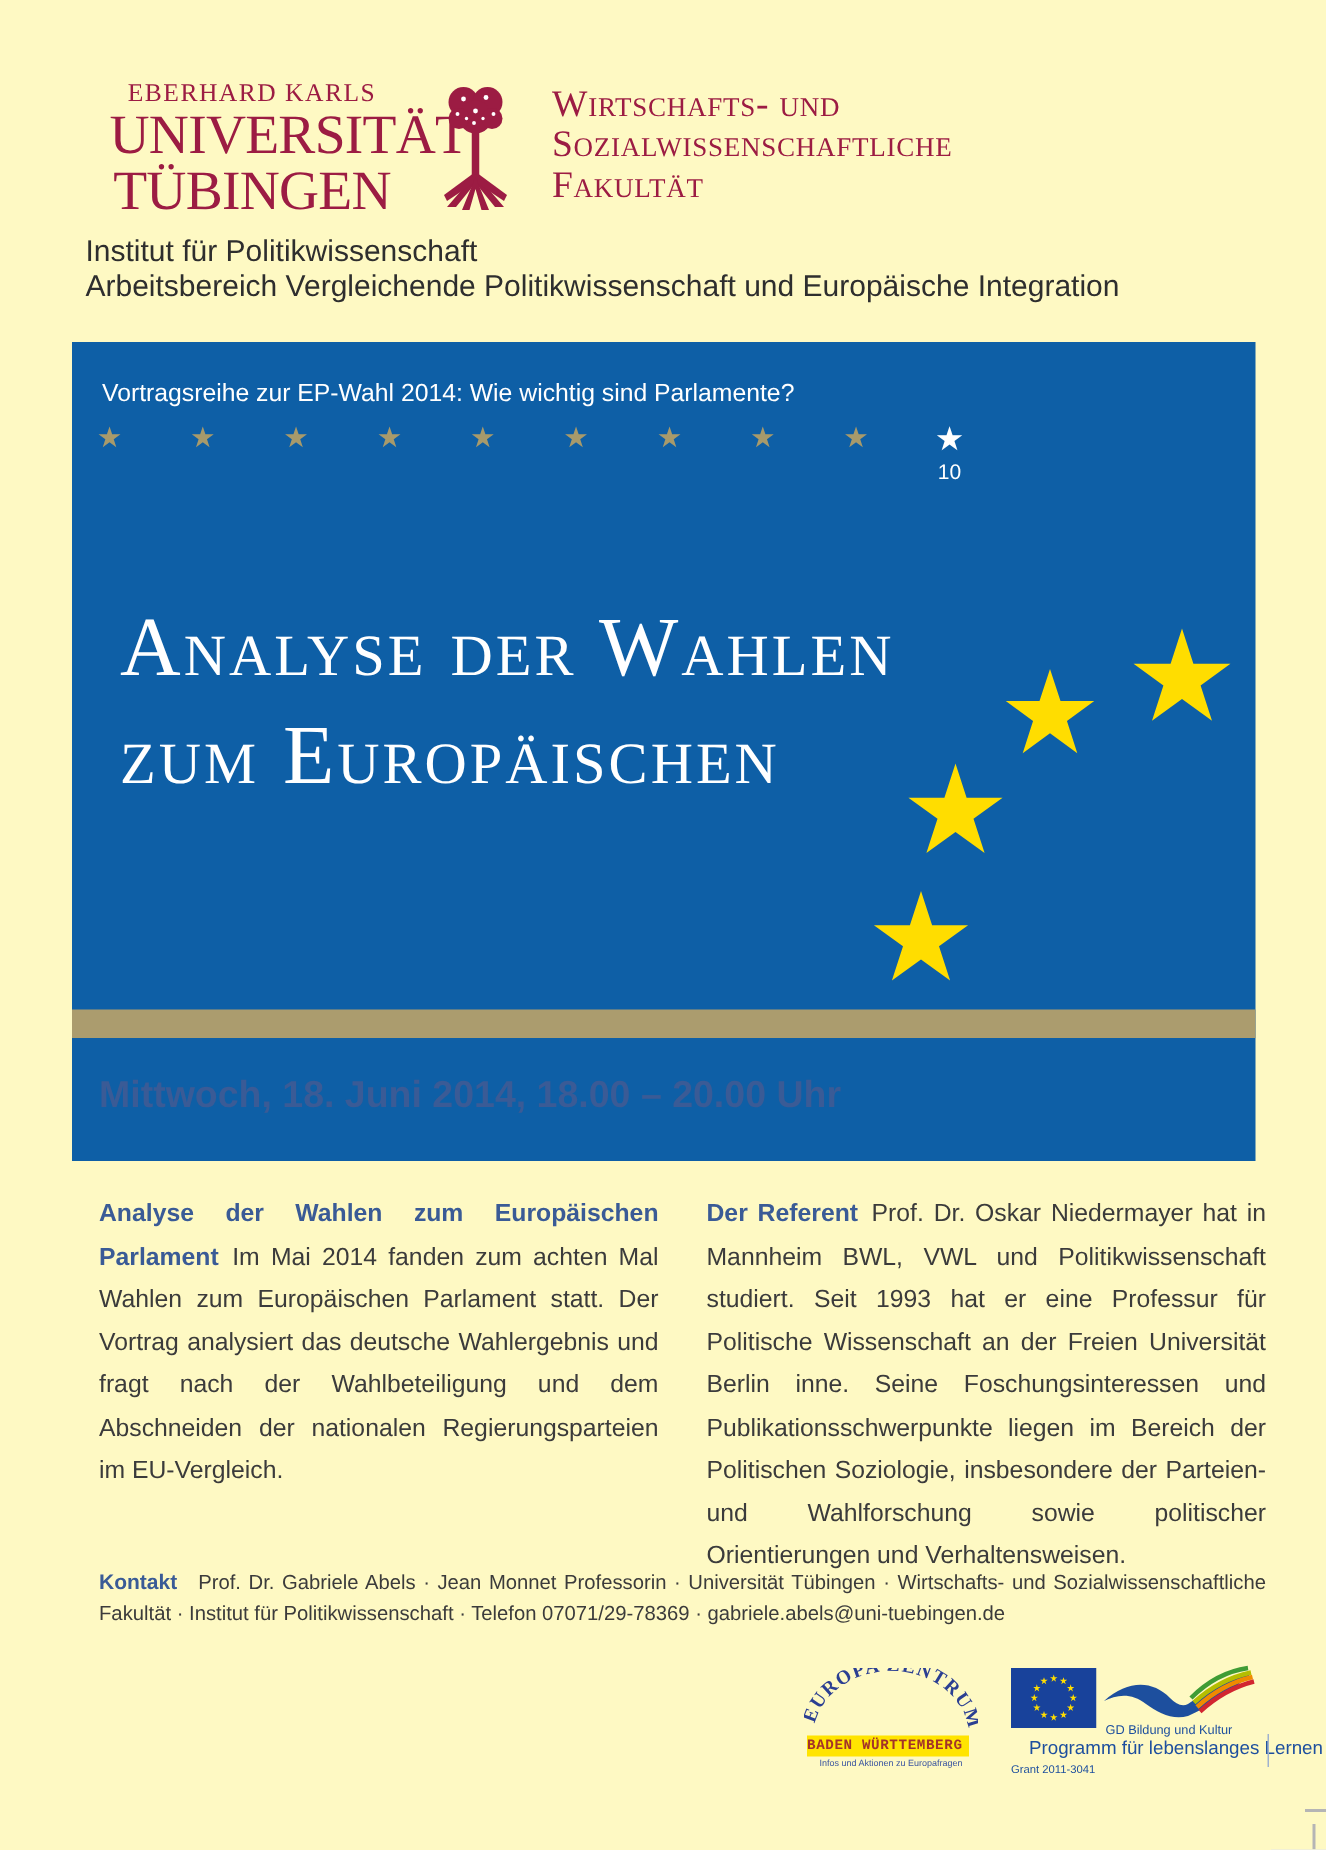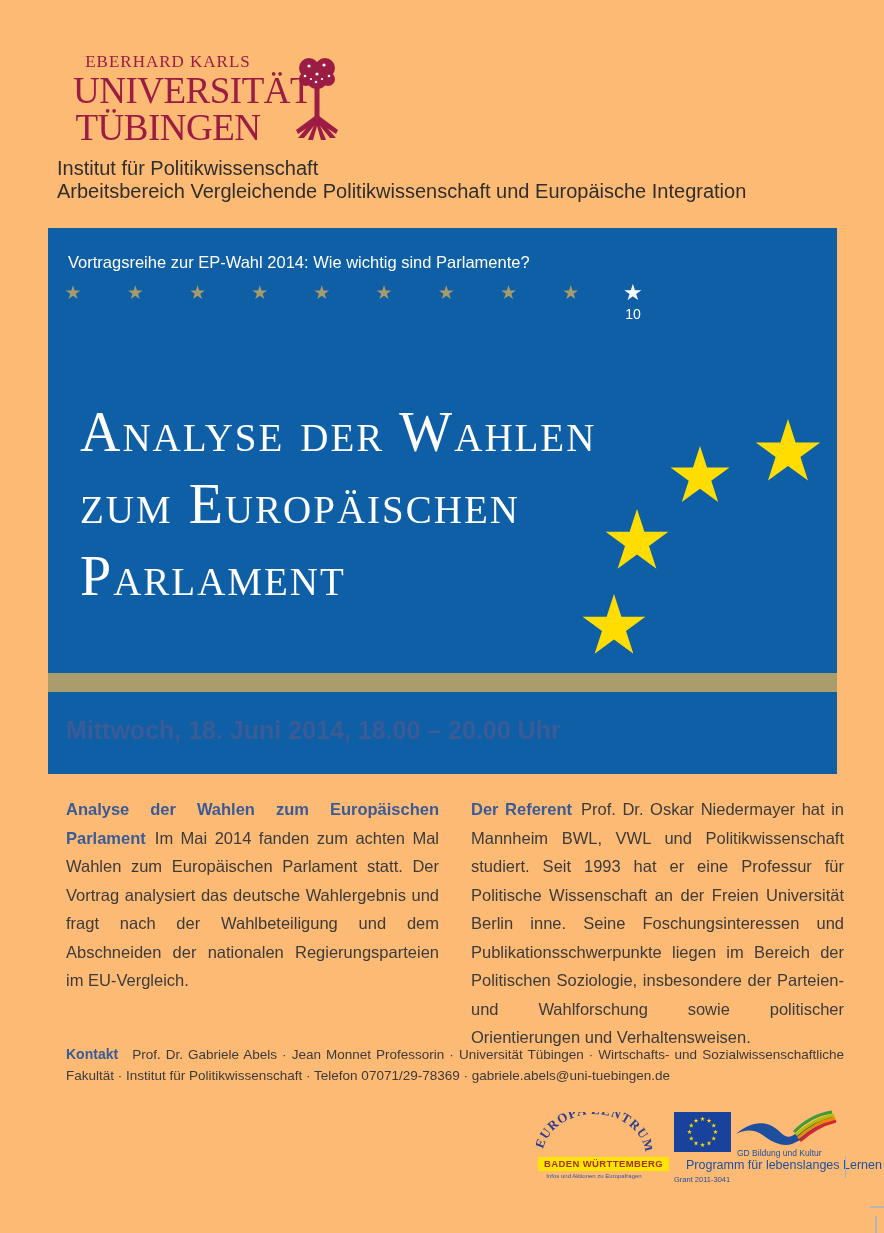--- a/index.html
+++ b/index.html
@@ -1,18 +1,18 @@
 <!DOCTYPE html>
 <html><head>
 <meta charset="utf-8">
 <style>
   * { margin:0; padding:0; box-sizing:border-box; }
   html,body { background:#e8e8e8; }
   .page {
-    position:relative; width:884px; height:1233px; background:#fdba74;
+    position:relative; width:884px; height:1233px; background:#fef9c3;
     margin:0 auto; overflow:hidden;
     font-family:"Liberation Sans", sans-serif; color:#3c3c3c;
   }
   
   .uni-block { position:absolute; left:73px; top:52px; width:190px; text-align:center;
     color:#9c1c43; font-family:"Liberation Serif", serif; }
   .uni-line1 { font-size:17px; letter-spacing:1px; line-height:20px; }
   .uni-line2, .uni-line3 { font-size:37px; line-height:37px; letter-spacing:-0.5px; }
   .uni-block .up { text-transform:uppercase; }
   .tree-logo { position:absolute; left:294px; top:52px; width:46px; height:92px; }
@@ -44,23 +44,23 @@
   .cols { position:absolute; left:66px; top:795px; width:778px; display:flex; gap:32px; }
   .col { width:379px; font-size:16.5px; line-height:28.5px; text-align:justify; color:#3b3b3b; }
   .lead { font-weight:bold; color:#3a5b96; margin-right:9px; }
 
   
   .contact { position:absolute; left:66px; top:1044px; width:778px; font-size:13.5px; line-height:21px; text-align:justify; color:#3b3b3b; }
   .contact .lead { font-size:14px; margin-right:14px; }
 
   
   .ez-logo { position:absolute; left:536px; top:1112px; width:116px; height:80px; }
-  .ez-strip { position:absolute; left:2px; top:45px; width:131px; height:14px; background:#ffe400;
-    color:#a3332a; font-family:Liberation Sans, sans-serif; font-weight:bold; font-size:9.5px;
-    text-align:center; line-height:14px; letter-spacing:0.4px; }
+  .ez-strip { position:absolute; left:2px; top:45px; width:108px; height:14px; background:#ffe400;
+    color:#a3332a; font-family:Liberation Mono, monospace; font-weight:bold; font-size:9.5px;
+    line-height:14px; letter-spacing:0.4px; }
   .ez-sub { position:absolute; left:0; top:61px; width:116px; text-align:center; font-size:6px; color:#3a55a0; }
 
   .eu-logo { position:absolute; left:674px; top:1112px; width:172px; height:78px; }
   .eu-flag { position:absolute; left:0; top:0; width:57px; height:40px; }
   .eu-bird { position:absolute; left:60px; top:-6px; width:104px; height:48px; }
   .gd-text { position:absolute; left:63px; top:36px; font-size:8.5px; color:#1d4f9e; white-space:nowrap; }
   .prog-text { position:absolute; left:12px; top:46px; font-size:12.5px; color:#1d4f9e; white-space:nowrap; }
   .grant-text { position:absolute; left:0; top:63px; font-size:7.5px; color:#1d4f9e; }
   .eu-sep { position:absolute; left:171px; top:44px; width:1px; height:22px; background:#9fb2cf; }
 
@@ -97,20 +97,25 @@
         <circle cx="30" cy="13" r="1.6"></circle>
       <circle cx="23" cy="22" r="1.6"></circle>
         <circle cx="11" cy="24" r="1.3"></circle>
       <circle cx="35" cy="24" r="1.3"></circle>
         <circle cx="22" cy="30" r="1.3"></circle>
       <circle cx="28" cy="27" r="1.1"></circle>
         <circle cx="17" cy="27" r="1.1"></circle>
     </g>
   </svg>
 
+  <div class="fac-block">
+    <div>Wirtschafts- und</div>
+    <div>Sozialwissenschaftliche</div>
+    <div>Fakultät</div>
+  </div>
 
   <div class="inst-block">
     <div>Institut für Politikwissenschaft</div>
     <div>Arbeitsbereich Vergleichende Politikwissenschaft und Europäische Integration</div>
   </div>
 
   <div class="banner">
     <div class="series-title">Vortragsreihe zur EP-Wahl 2014: Wie wichtig sind Parlamente?</div>
     <div class="star-row" id="star-row">
         <span class="s">★</span>
@@ -123,21 +128,20 @@
         <span class="s">★</span>
         <span class="s">★</span>
         <span class="star-ten">
           <span class="s white">★</span>
           <span class="num">10</span>
         </span>
       </div>
     <div class="main-title">
       <div>Analyse der Wahlen</div>
       <div>zum Europäischen</div>
-      <div>Parlament</div>
     </div>
     <svg class="big-stars" id="big-stars" viewBox="0 0 789 445">
         <polygon points="740.0,191.0 747.6,214.5 772.3,214.5 752.4,229.0 760.0,252.5 740.0,238.0 720.0,252.5 727.6,229.0 707.7,214.5 732.4,214.5" fill="#ffdd00"></polygon>
         <polygon points="652.0,218.0 659.0,239.4 681.5,239.4 663.3,252.7 670.2,274.1 652.0,260.8 633.8,274.1 640.7,252.7 622.5,239.4 645.0,239.4" fill="#ffdd00"></polygon>
         <polygon points="589.0,281.0 596.4,303.8 620.4,303.8 601.0,317.9 608.4,340.7 589.0,326.6 569.6,340.7 577.0,317.9 557.6,303.8 581.6,303.8" fill="#ffdd00"></polygon>
         <polygon points="566.0,366.0 573.4,388.8 597.4,388.8 578.0,402.9 585.4,425.7 566.0,411.6 546.6,425.7 554.0,402.9 534.6,388.8 558.6,388.8" fill="#ffdd00"></polygon>
       </svg>
   </div>
 
   <div class="gold-bar"></div>

